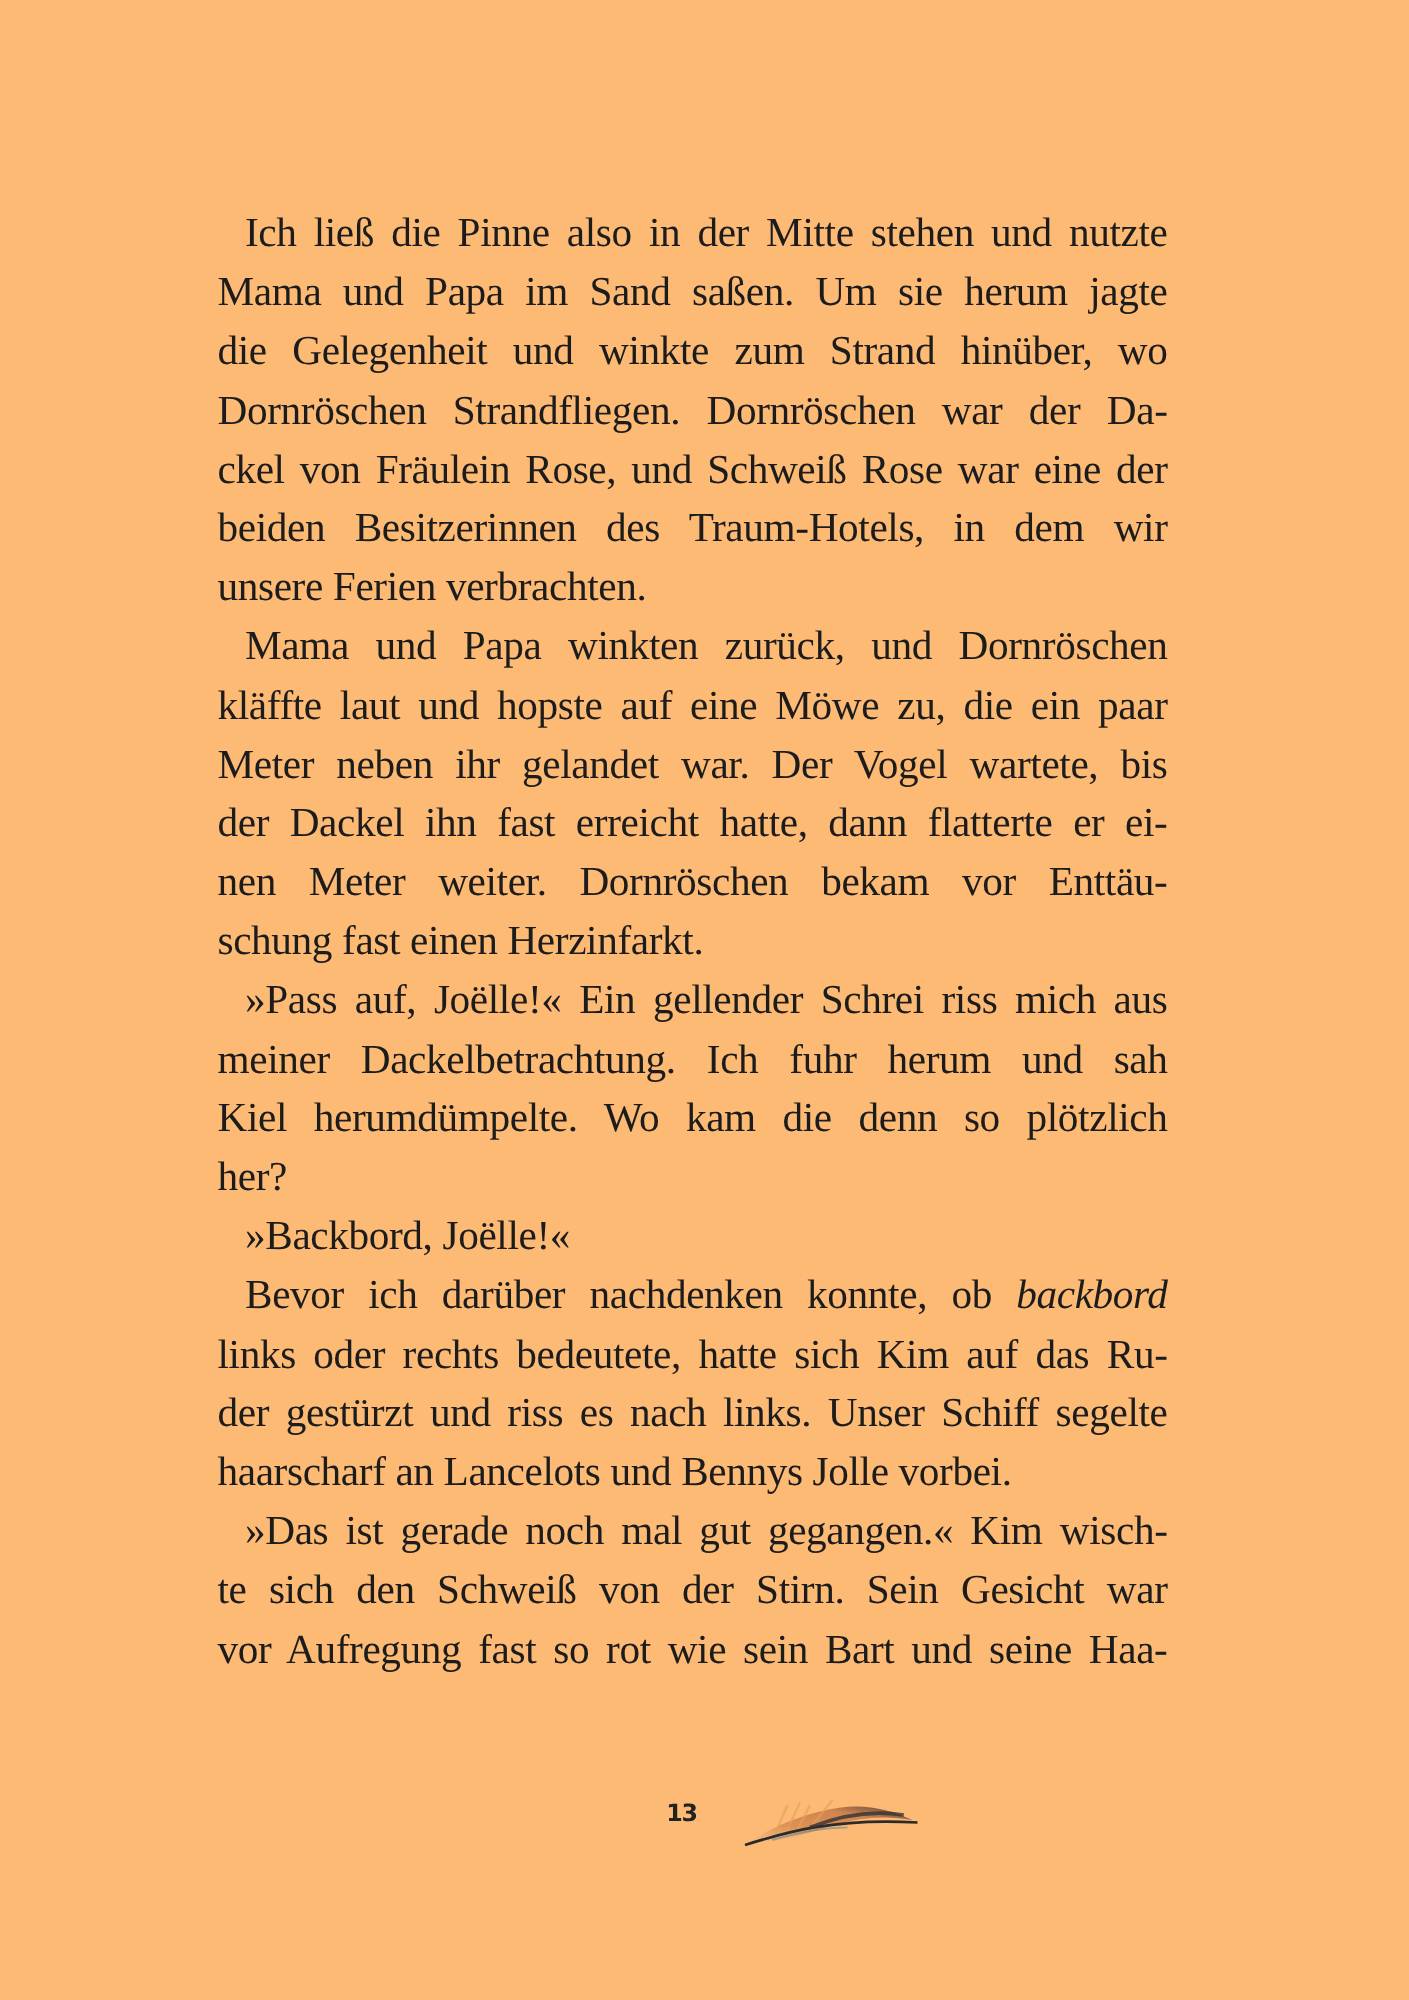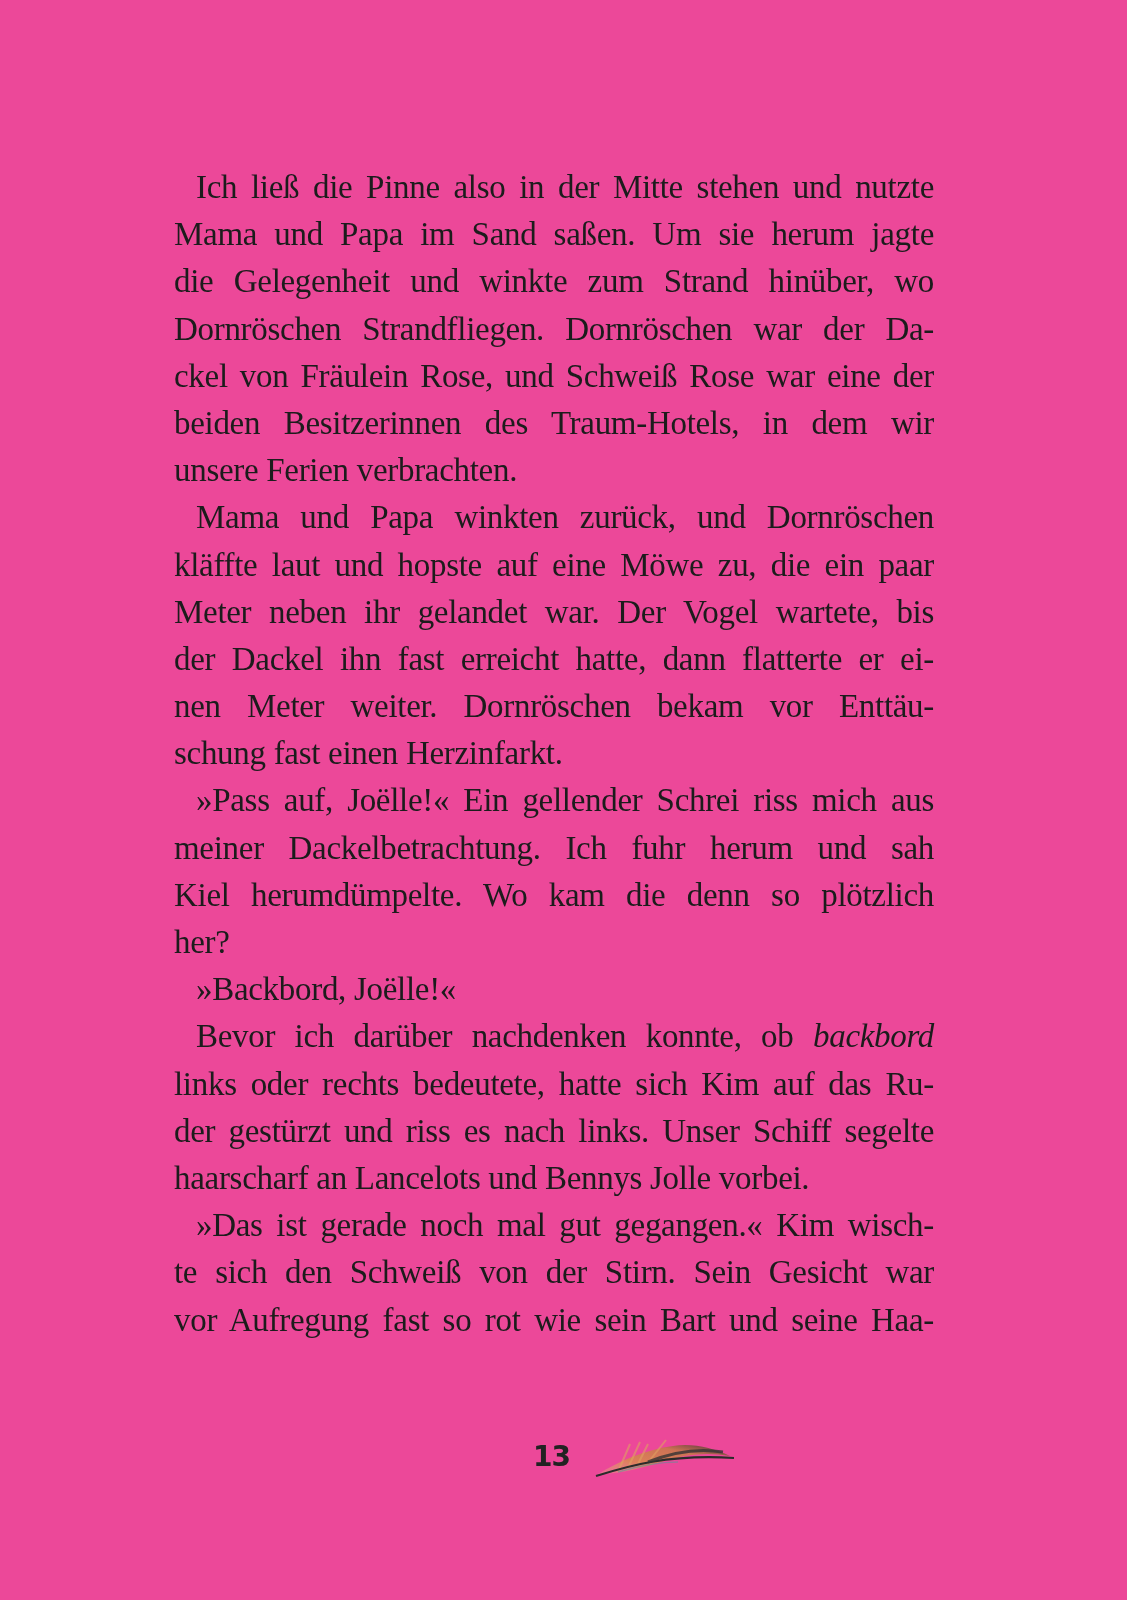--- a/index.html
+++ b/index.html
@@ -1,17 +1,17 @@
 <!DOCTYPE html>
 <html><head>
   <meta charset="utf-8">
   <style>
     html, body { margin: 0; padding: 0; background: #ffffff; }
     body { width: 1127px; height: 1600px; position: relative; overflow: hidden; }
-    .page { position: absolute; left: 0; top: 0; width: 1127px; height: 1600px; background: #ec4899; }
+    .page { position: absolute; left: 0; top: 0; width: 1127px; height: 1600px; background: #fdba74; }
     .text-block {
       position: absolute;
       left: 174px;
       top: 164px;
       width: 760px;
       font-family: "Liberation Serif", "DejaVu Serif", serif;
       font-size: 33px;
       line-height: 47.2px;
       color: #1c1c1c;
       letter-spacing: -0.3px;
@@ -25,21 +25,21 @@
     }
     .line.last { text-align-last: left; }
     .line.indent { padding-left: 22px; }
     .line em { font-style: italic; }
     .page-number {
       position: absolute;
       left: 533px;
       top: 1440px;
       font-family: "DejaVu Sans", sans-serif;
       font-weight: bold;
-      font-size: 28px;
+      font-size: 19px;
       color: #222;
       letter-spacing: -1px;
     }
     .feather {
       position: absolute;
       left: 588px;
       top: 1432px;
       width: 150px;
       height: 50px;
     }

